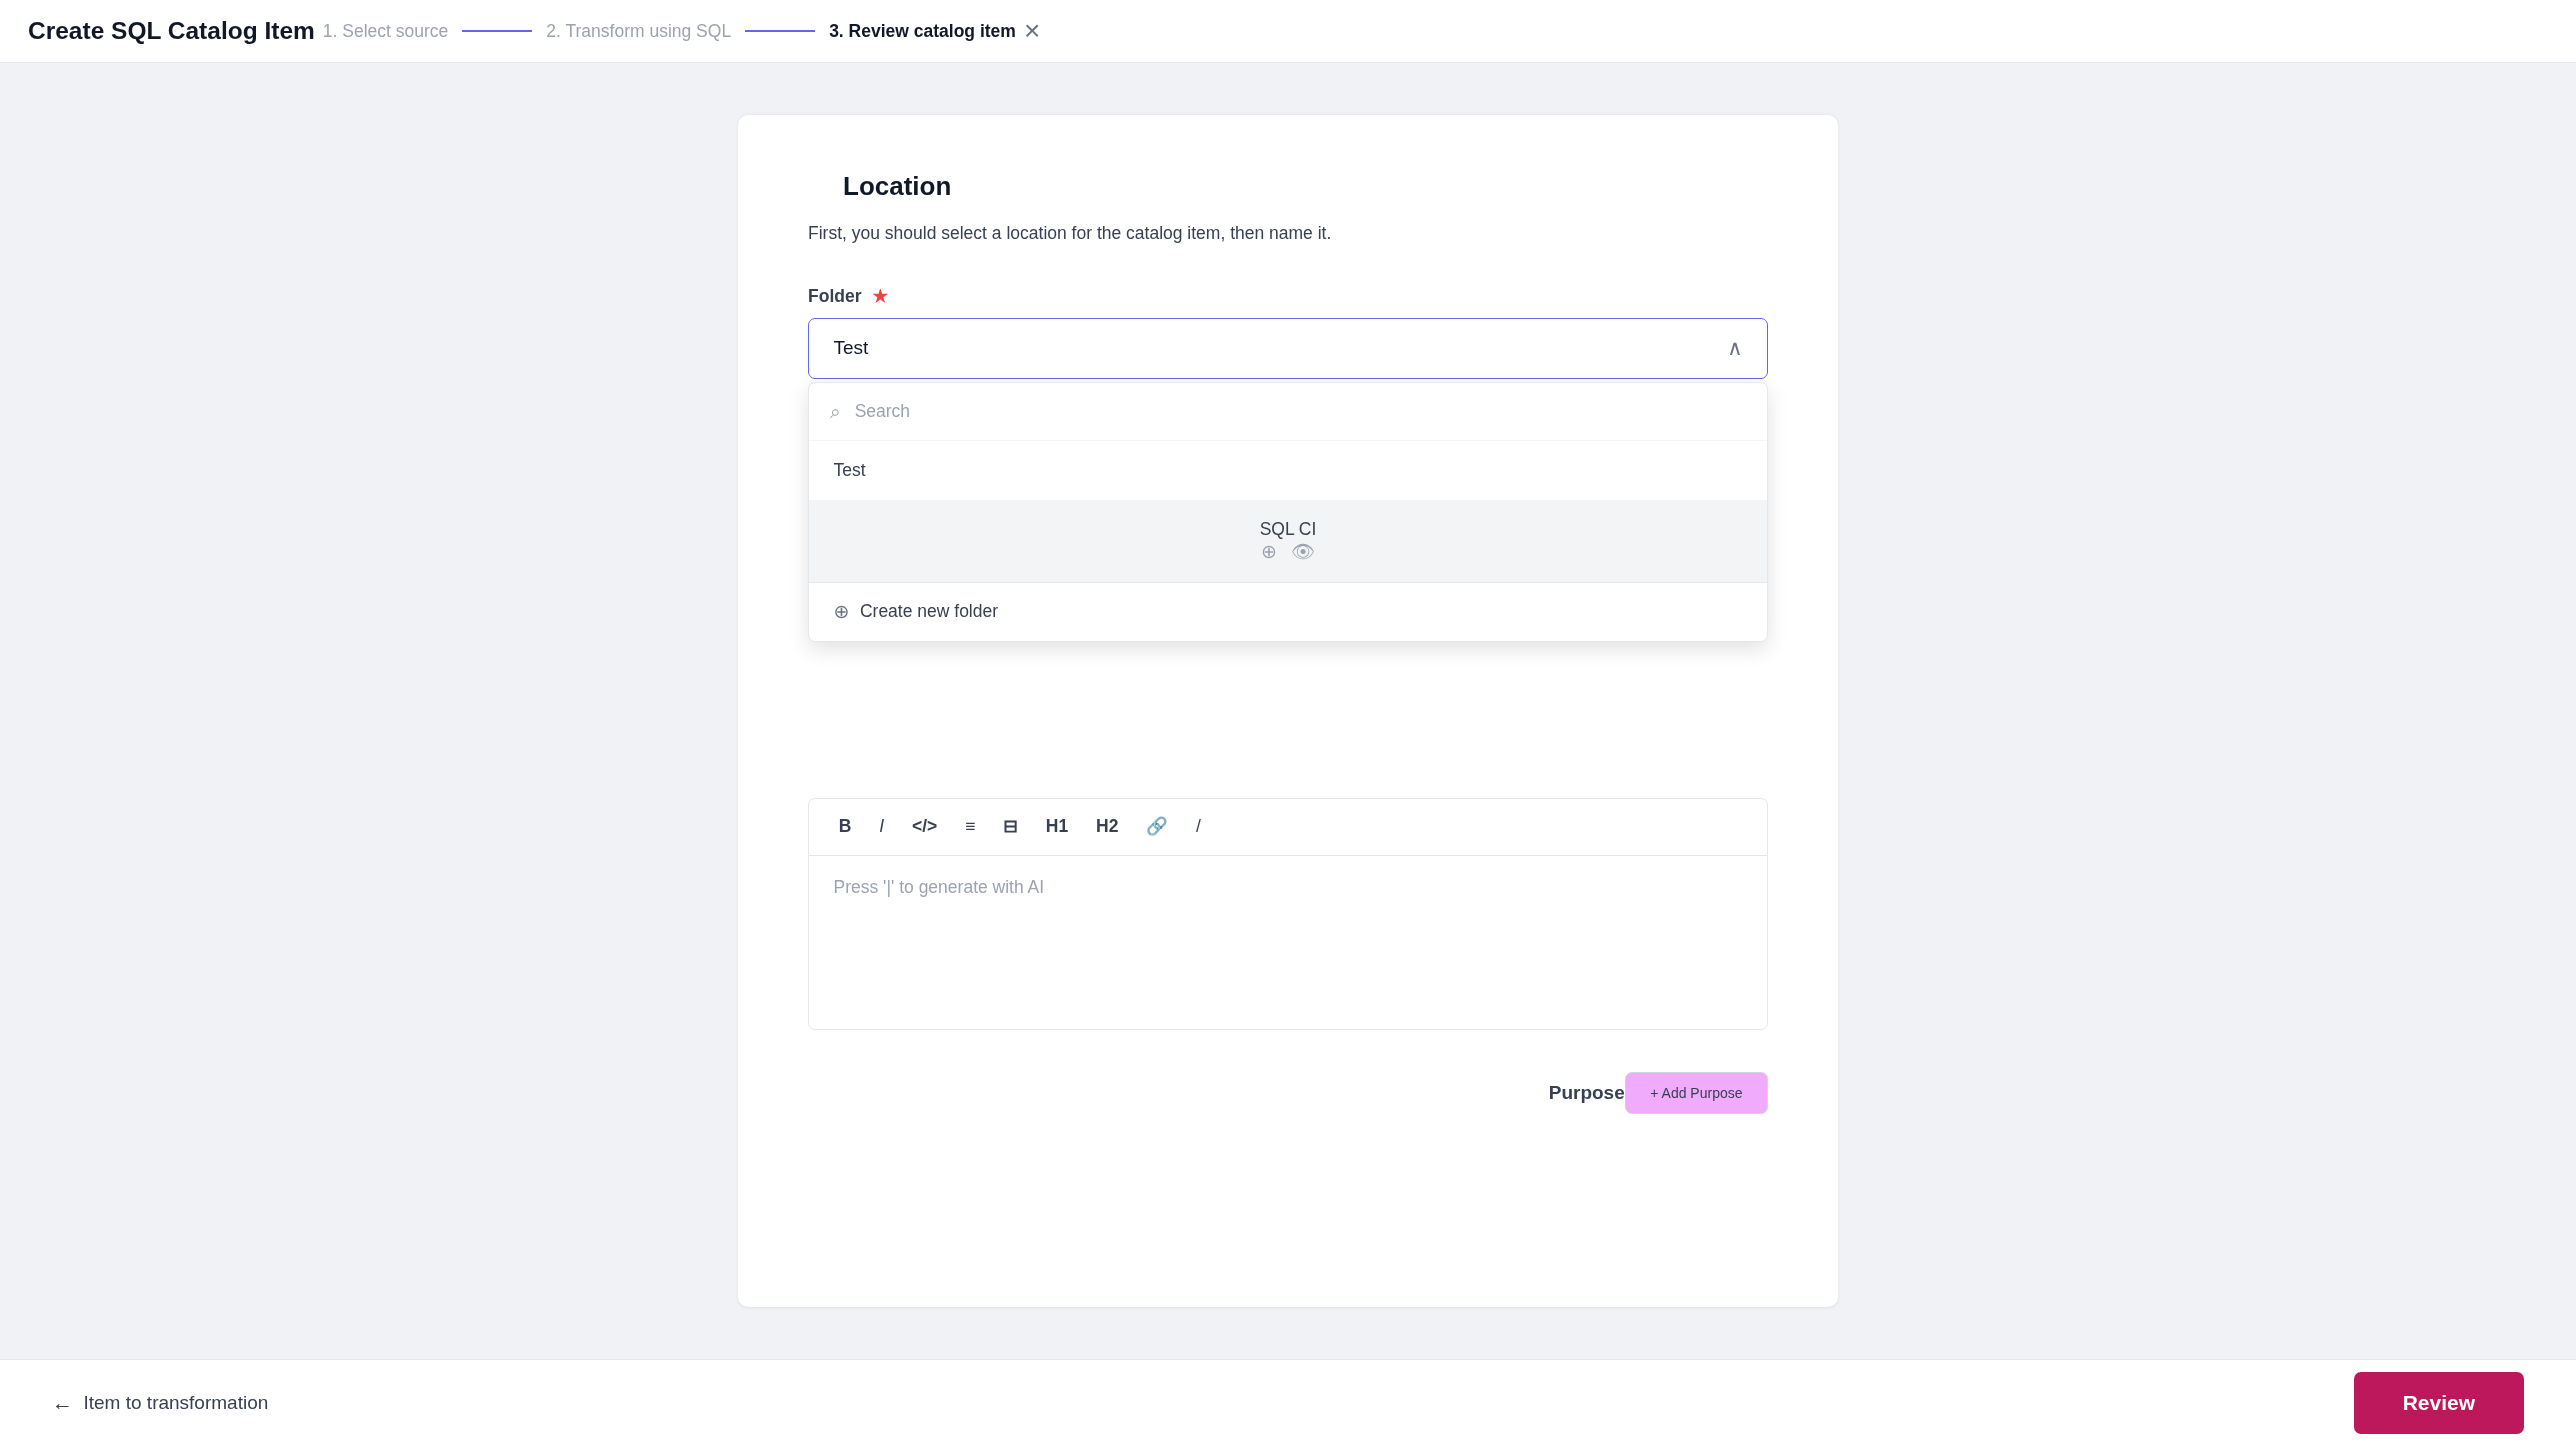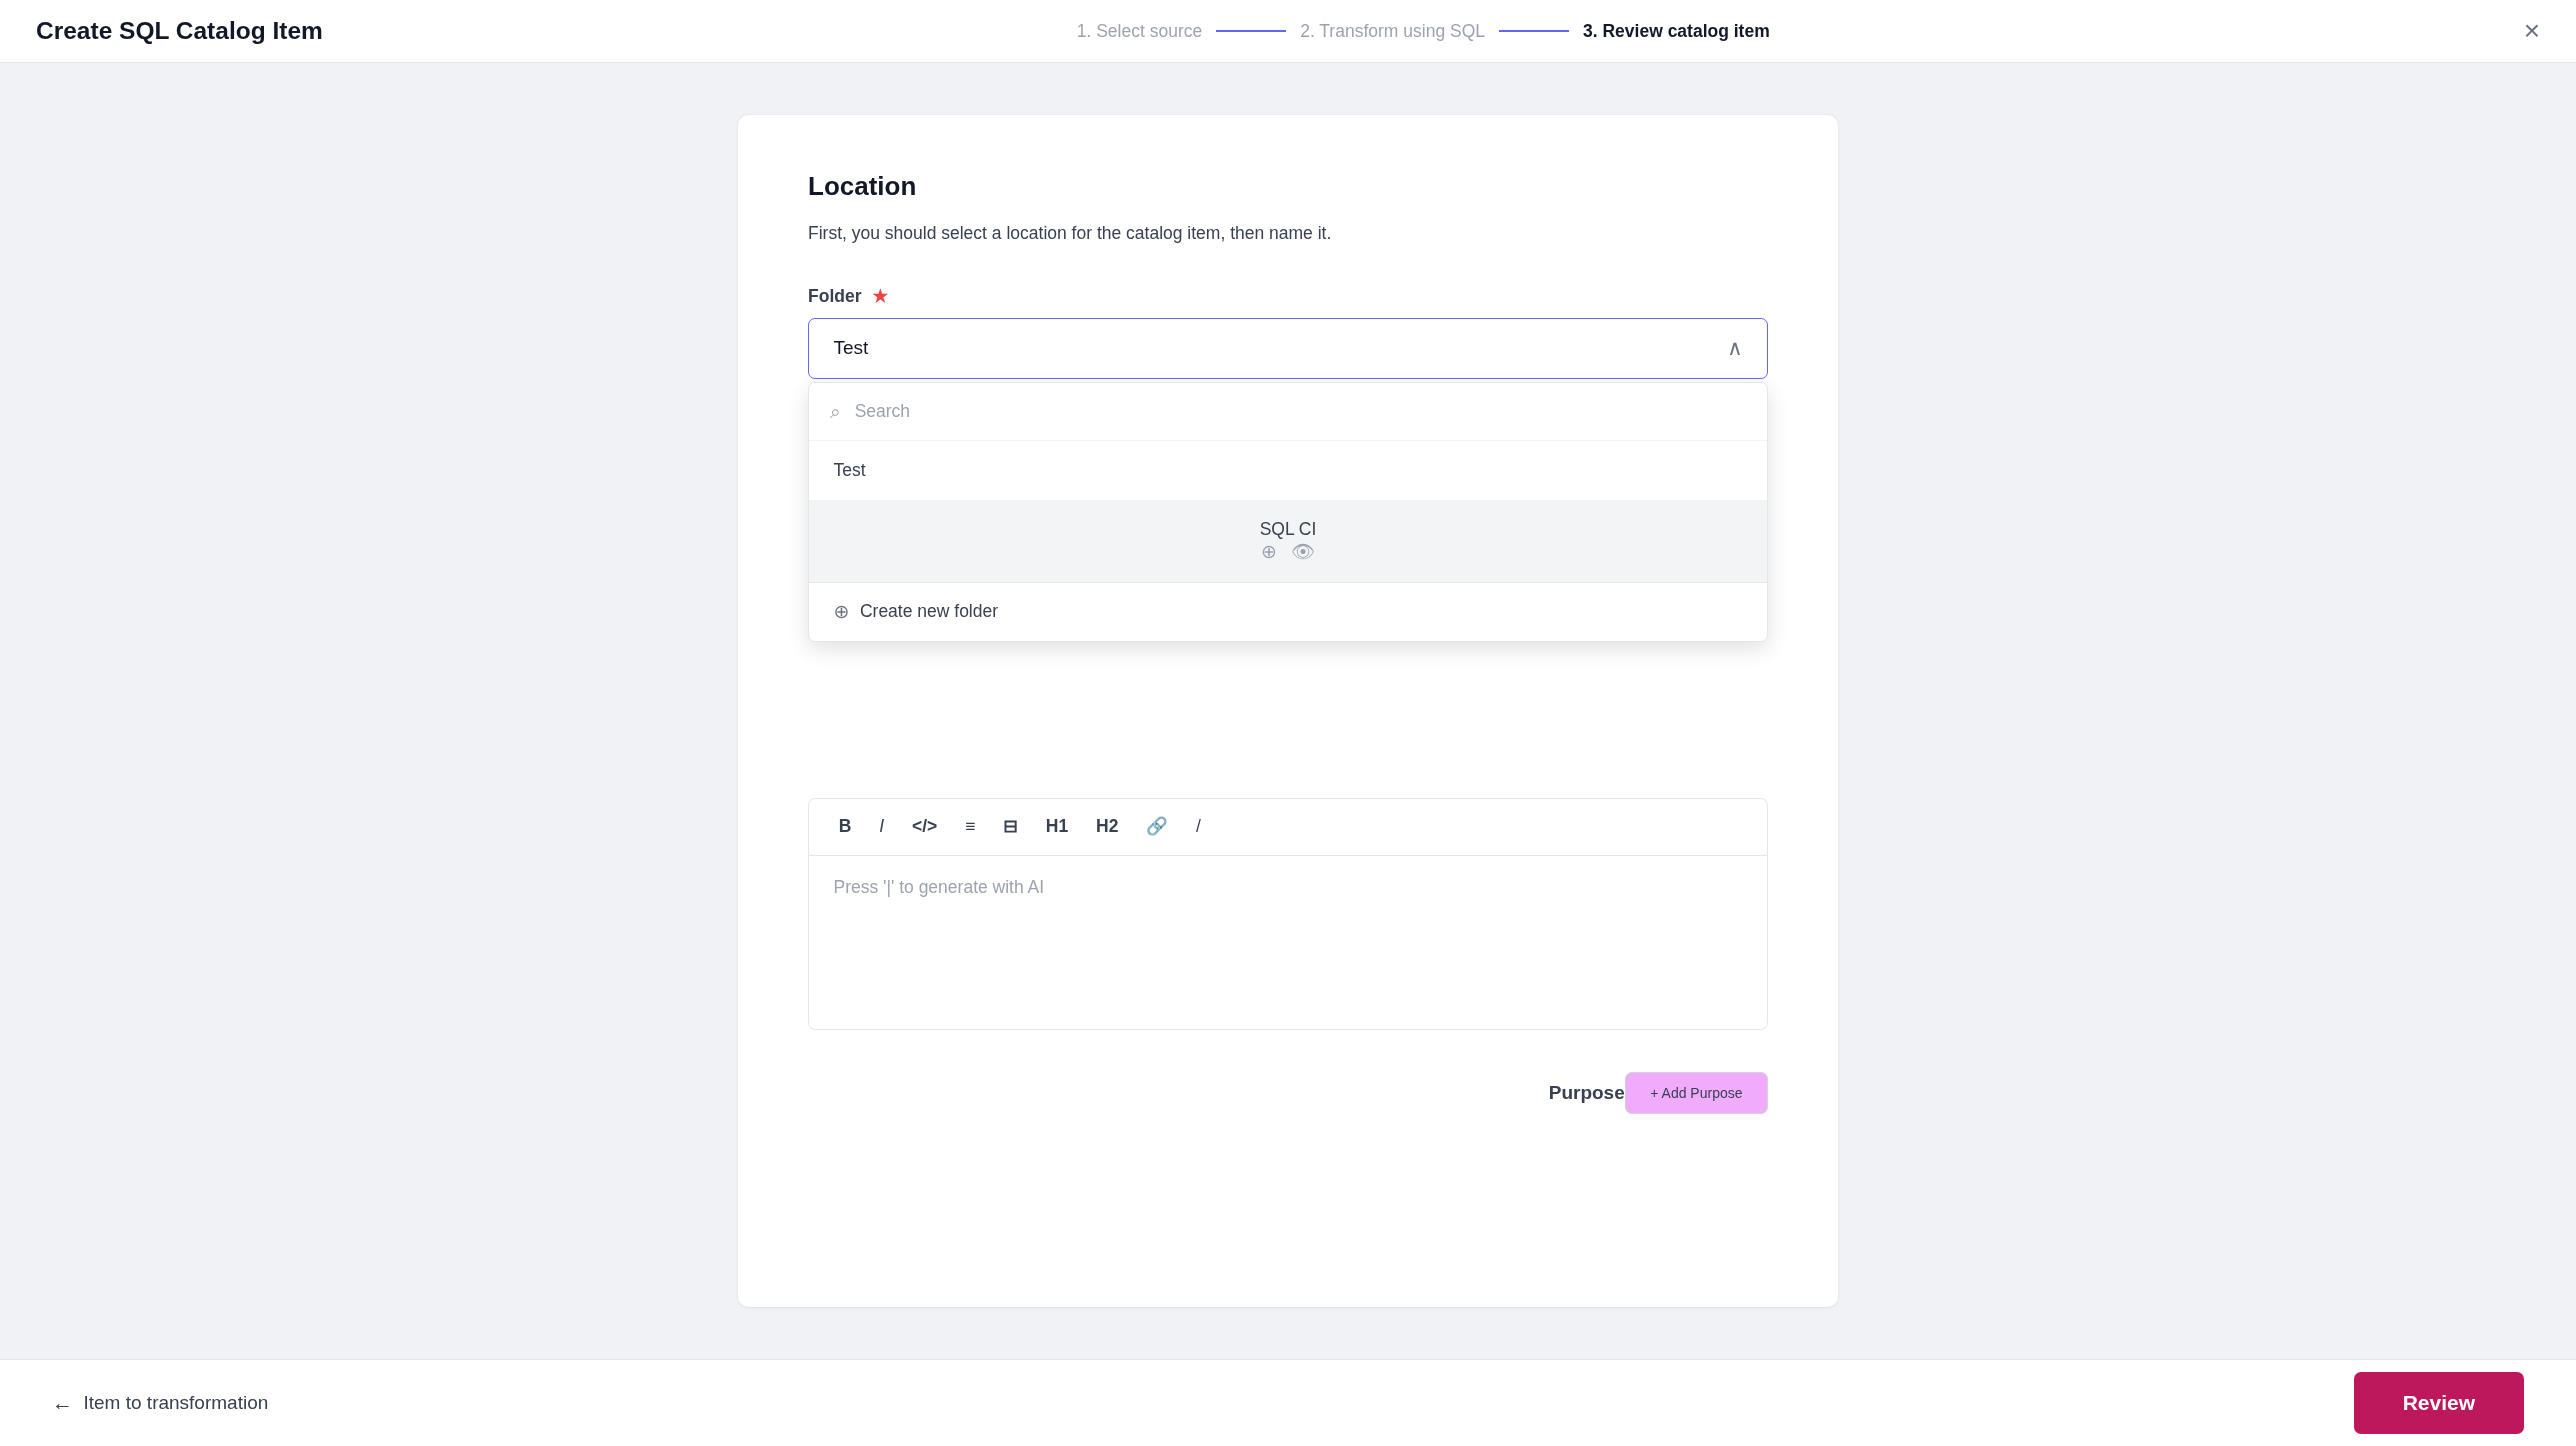--- a/index.html
+++ b/index.html
@@ -9,27 +9,28 @@
       width: 2576px;
       height: 1446px;
       overflow: hidden;
       position: relative;
     }
 
     
     .header {
       display: flex;
       align-items: center;
-      justify-content: space-between;
+      justify-content: flex-start;
       background: #ffffff;
       border-bottom: 0.9px solid #e5e7eb;
-      padding: 0 36px;
+      padding: 0 28px;
       height: 63px;
       position: relative;
       z-index: 10;
+      gap: 8px;
     }
 
     .header-title {
       font-size: 24.5px;
       font-weight: 700;
       color: #111827;
     }
 
     .stepper {
       display: flex;
@@ -86,20 +87,21 @@
       width: 1100px;
       box-shadow: 0 0.9px 3.5px rgba(0,0,0,0.08);
       position: relative;
     }
 
     .section-title {
       font-size: 26px;
       font-weight: 700;
       color: #111827;
       margin-bottom: 21px;
+      margin-left: 35px;
     }
 
     .section-desc {
       font-size: 17.5px;
       color: #374151;
       margin-bottom: 42px;
     }
 
     .field-label {
       font-size: 17.5px;

